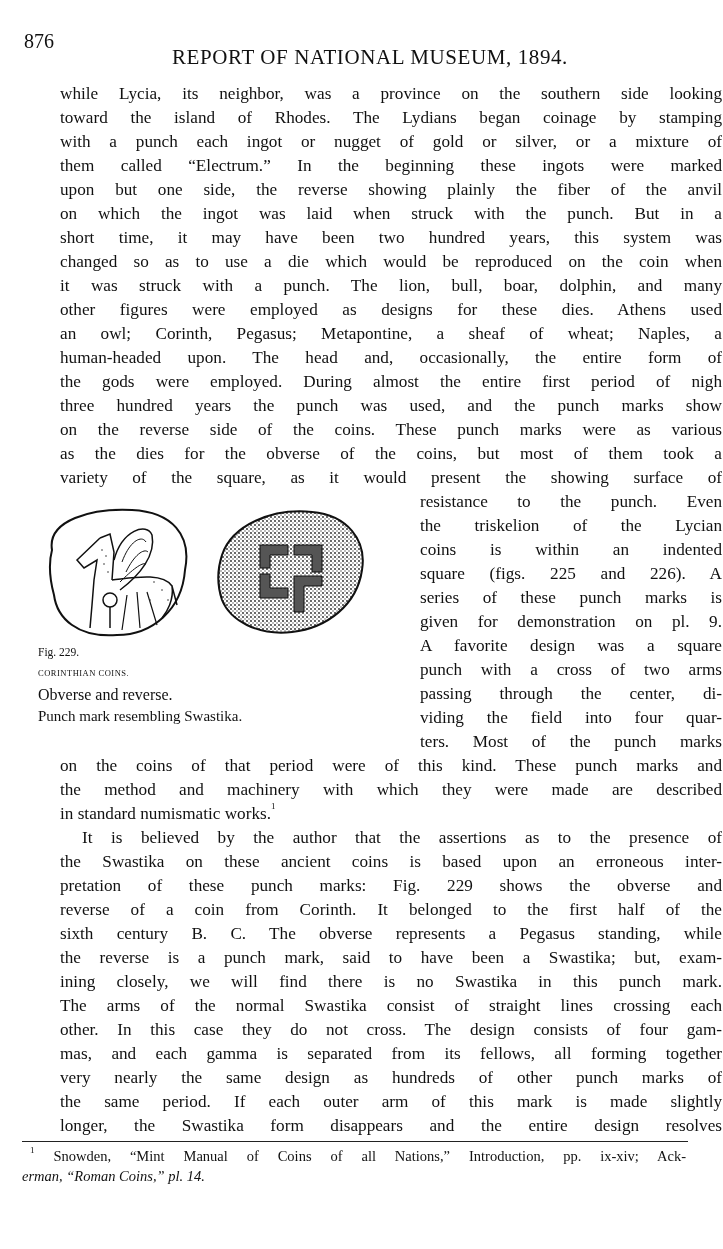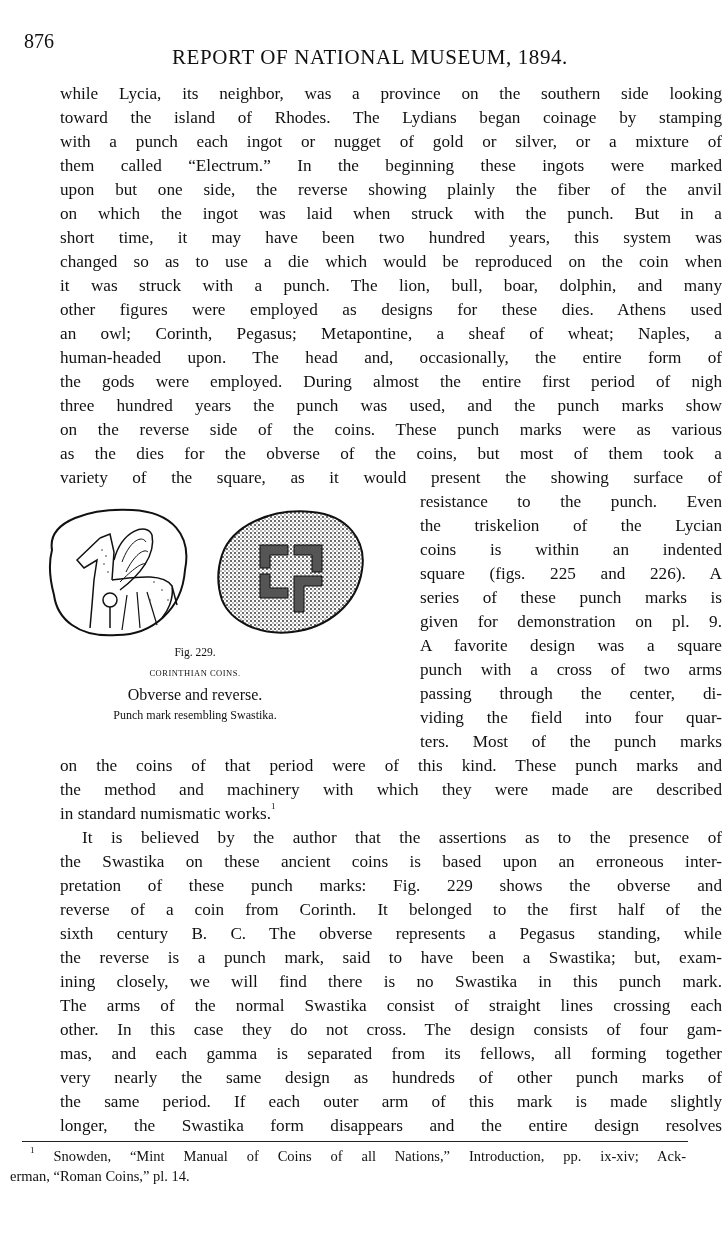--- a/index.html
+++ b/index.html
@@ -7,29 +7,29 @@
          font-family:"Liberation Serif","DejaVu Serif",serif; color:#111; }
   .header { position:absolute; top:30px; left:24px; width:660px; height:24px; }
   .page-num { position:absolute; left:0; top:0; font-size:20px;text-align:right; }
   .running-head { position:absolute; left:148px; top:15px; font-size:21px; letter-spacing:0.6px; }
   .line { position:absolute; left:24px; width:662px; font-size:17.2px; height:24px; line-height:24px;
           white-space:nowrap; text-align:justify; text-align-last:justify;margin-left:36px; }
   .line.last { text-align-last:left; }
   .line.indent { left:46px; width:640px; }
   .line.narrow { left:384px; width:302px; }
   .figure { position:absolute; left:22px; top:500px; width:350px; height:230px; }
-  .fig-cap { position:absolute; left:0; width:346px; text-align:center; }
+  .fig-cap { position:absolute; left:16px; width:346px; }
   .cap1 { top:146px; font-size:11.5px; }
   .cap2 { top:168px; font-size:8.5px; letter-spacing:0.5px; }
   .cap3 { top:186px; font-size:16px; }
-  .cap4 { top:208px; font-size:12px; }
+  .cap4 { top:208px; font-size:15px; }
   .rule { position:absolute; left:22px; top:1141px; width:666px; height:0; border-top:1px solid #222; }
   .fn { position:absolute; left:30px; width:656px; font-size:14.5px; line-height:20px; white-space:nowrap;
         text-align:justify; text-align-last:justify; }
-  .fn.last { text-align-last:left; left:10px; }
+  .fn.last { text-align-last:left; left:22px;font-style:italic; }
   sup { font-size:9px; vertical-align:top; line-height:1; }
 </style>
 </head>
 <body>
 
 <div class="header">
   <span class="page-num">876</span>
   <span class="running-head">REPORT OF NATIONAL MUSEUM, 1894.</span>
 </div>
 

